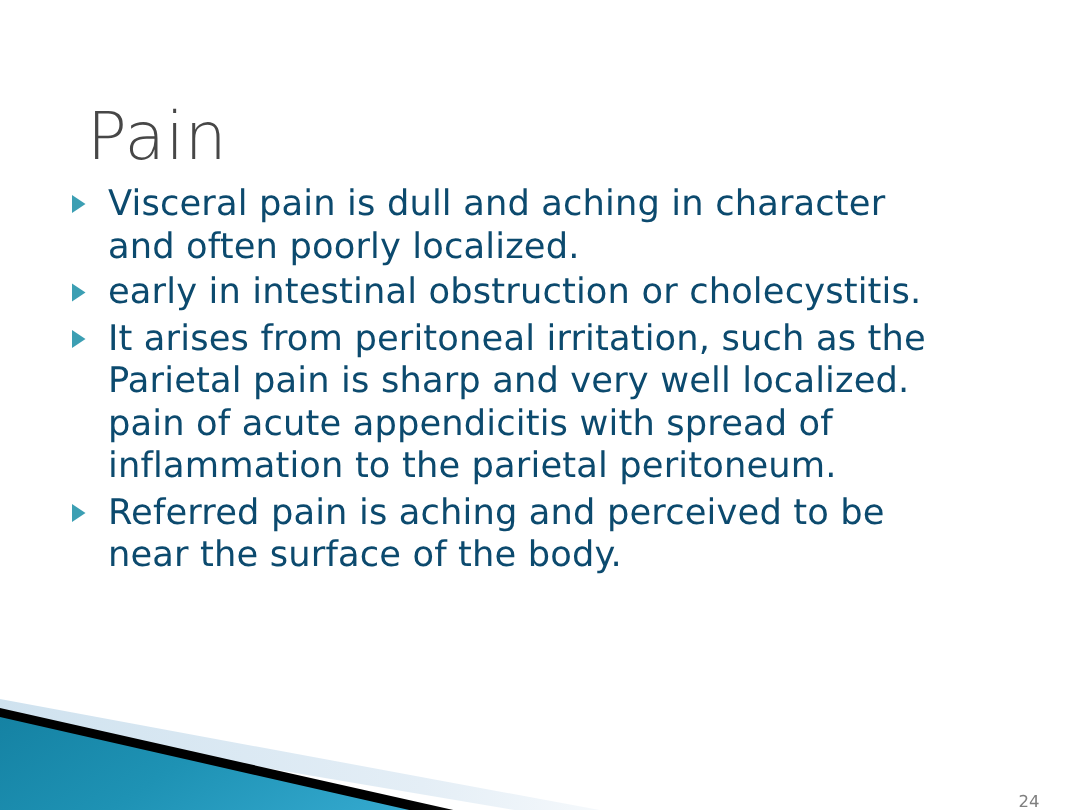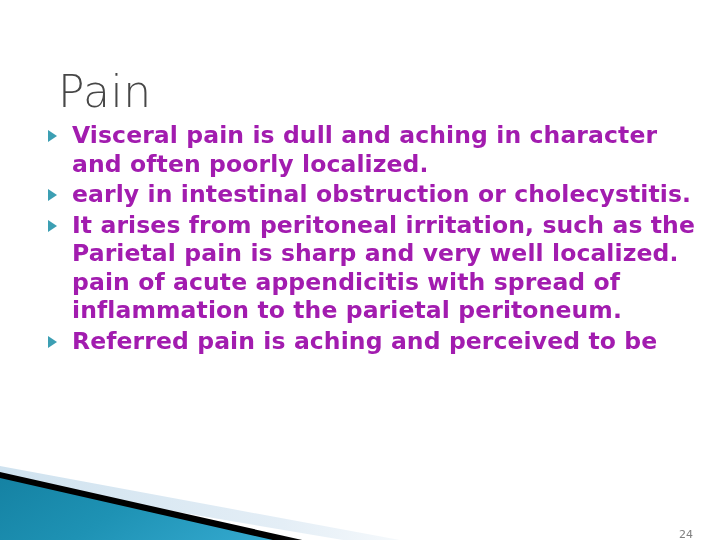--- a/index.html
+++ b/index.html
@@ -57,22 +57,22 @@
     width: 0;
     height: 0;
     border-top: 6px solid transparent;
     border-bottom: 6px solid transparent;
     border-left: 9px solid #3c9fb3;
   }
 
   .bullet-text {
     font-size: 23.5px;
     line-height: 28.5px;
-    color: #a21caf;
-    font-weight: 700;
+    color: #0c4a6e;
+    font-weight: 400;
     letter-spacing: 0.1px;
   }
 
   .bullet-text .ln {
     display: block;
     white-space: nowrap;
   }
 
   
   #corner-decoration {
@@ -130,20 +130,21 @@
         <span class="ln">Parietal pain is sharp and very well localized.</span>
         <span class="ln">pain of acute appendicitis with spread of</span>
         <span class="ln">inflammation to the parietal peritoneum.</span>
       </div>
     </div>
 
     <div class="bullet-row">
       <span class="bullet-marker"></span>
       <div class="bullet-text">
         <span class="ln">Referred pain is aching and perceived to be</span>
+        <span class="ln">near the surface of the body.</span>
       </div>
     </div>
 
   </div>
 
   <div id="corner-decoration">
     <svg viewBox="0 0 520 95" preserveAspectRatio="none" xmlns="http://www.w3.org/2000/svg">
       <defs>
         <linearGradient id="tealGrad" x1="0" y1="0" x2="1" y2="0.35">
           <stop offset="0%" stop-color="#1582a3"></stop>

